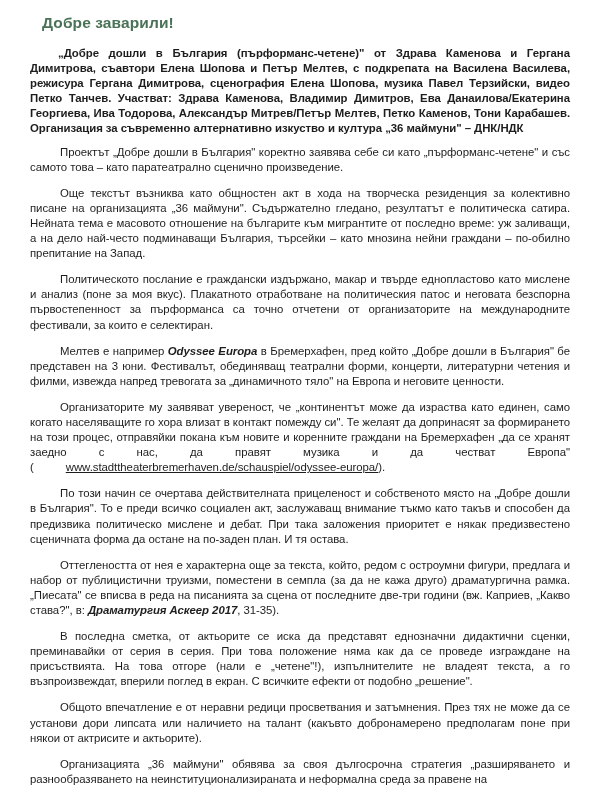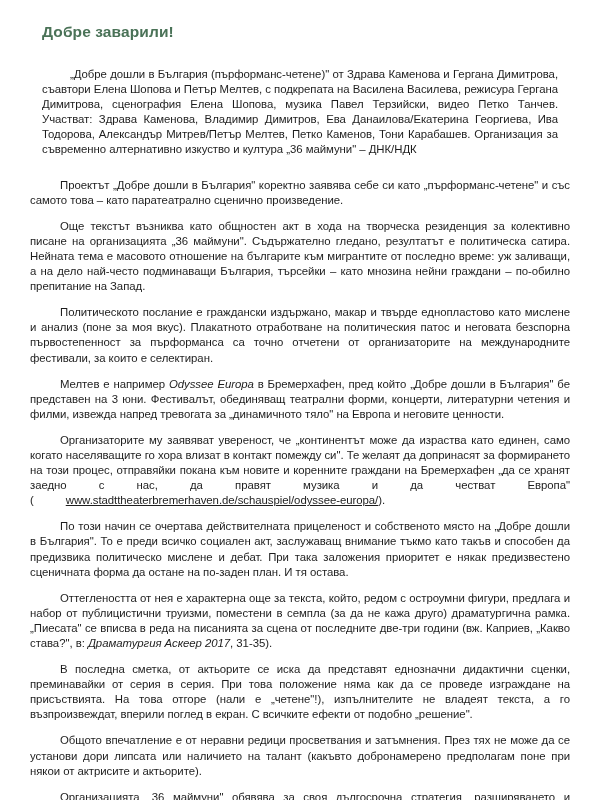--- a/index.html
+++ b/index.html
@@ -30,34 +30,34 @@
     width: 540px;
   }
 
   .doc-title {
     font-family: "Liberation Sans", "DejaVu Sans", sans-serif;
     font-size: 15.5px;
     font-weight: bold;
     color: #4a7257;
     letter-spacing: 0.1px;
     margin: 0;
-    padding-top: 22px;
+    padding-top: 13px;
     padding-left: 12px;
     line-height: 19px;
   }
 
   .abstract {
-    margin: 12px;
+    margin: 0;
     padding-top: 14px;
     font-size: 11.4px;
     line-height: 15.1px;
     color: #1d1d1d;
     text-align: justify;
     text-indent: 28px;
-    font-weight: normal;
+    font-weight: bold;
     letter-spacing: -0.05px;
   }
 
   .body-block {
     padding-top: 8px;
   }
 
   p.para {
     margin: 0 0 0 0;
     padding-top: 11px;
@@ -68,20 +68,21 @@
     text-indent: 30px;
     letter-spacing: -0.05px;
   }
 
   p.para:first-child {
     padding-top: 0;
   }
 
   .ital {
     font-style: italic;
+    font-weight: bold;
   }
 
   .weblink {
     color: #1d1d1d;
     padding-left: 32px;
   }
 </style>
 </head>
 <body>
 

